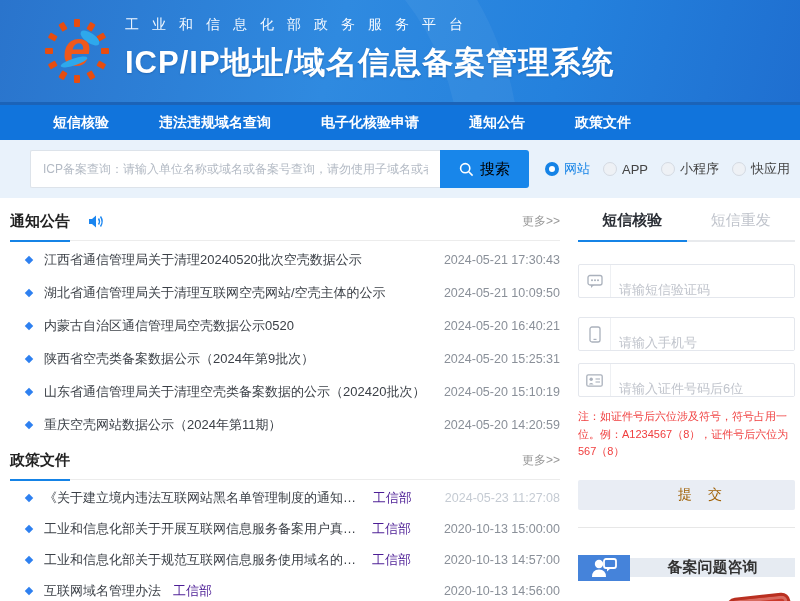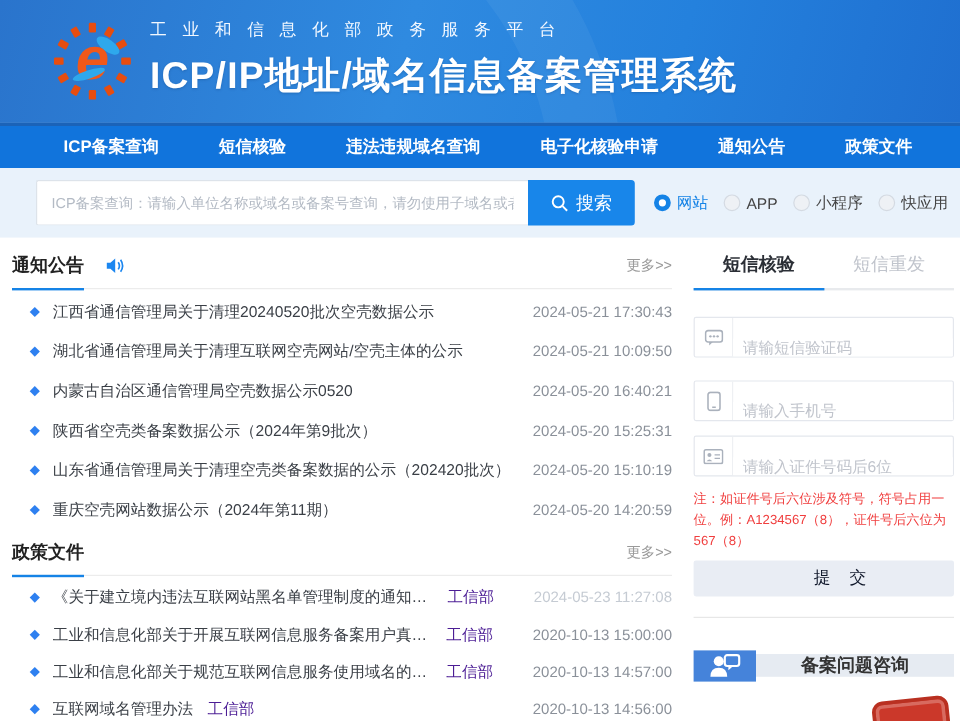--- a/index.html
+++ b/index.html
@@ -21,21 +21,21 @@
   .nav { height:38px; background:#1174dc; border-top:3px solid #1b63b8; display:flex; align-items:stretch; padding-left:28px; }
   .nav-item { display:flex; align-items:center; padding:0 25px; color:#fff; font-size:14px; font-weight:bold;
     cursor:pointer; white-space:nowrap; }
   .nav-item.active { background:linear-gradient(180deg,#5fb1f6,#2e8eea); }
 
   
   .search-band { height:58px; background:#e9f2fb; display:flex; align-items:center; padding:0 10px 0 30px; }
   .search-input { width:458px; height:38px; border:1px solid #dde3ea; border-right:none; background:#fff;
     border-radius:2px 0 0 2px; padding:0 12px; font-size:12px; color:#333; outline:none; }
   .search-input::placeholder { color:#b3bac4; }
-  .search-btn { width:100px; height:38px; background:#1886ea; border:none; color:#ffffff; font-size:15px;
+  .search-btn { width:100px; height:38px; background:#1886ea; border:none; color:#000000; font-size:15px;
     border-radius:0 3px 3px 0; cursor:pointer; display:flex; align-items:center; justify-content:center; gap:6px; }
   .radio-group { display:flex; align-items:center; margin-left:16px; gap:13px; }
   .radio-opt { display:flex; align-items:center; gap:5px; font-size:13px; color:#444; cursor:pointer; white-space:nowrap; }
   .radio-circle { width:14px; height:14px; border-radius:50%; background:#eef1f5; border:1px solid #d4dae2; }
   .radio-opt.selected .radio-circle { background:#fff; border:4px solid #1583e6; }
   .radio-opt.selected { color:#1583e6; }
 
   
   .main { display:flex; padding:12px 5px 0 10px; gap:18px; }
   .left-col { flex:1; min-width:0; }
@@ -66,23 +66,23 @@
   .sms-tab.active { color:#2b2f36; font-weight:bold; }
   .sms-tab.active::after { content:""; position:absolute; left:0; right:0; bottom:-2px; height:2px; background:#1583e6; }
   .sms-form { margin-top:22px; }
   .field { display:flex; align-items:flex-end; height:34px; border:1px solid #e4e7ed; border-radius:2px;
     background:#fff; margin-bottom:15px; }
   .field-icon { width:32px; display:flex; align-items:center; justify-content:center; border-right:1px solid #eef0f3;
     align-self:stretch; }
   .field input { flex:1; min-width:0; border:none; outline:none; font-size:13px; color:#333; padding:0 8px; }
   .field input::placeholder { color:#c0c4cc; }
   .field.gap-lg { margin-bottom:12px; }
-  .sms-note { font-size:11px; color:#f03e3e; line-height:1.6; margin:-4px 0 6px; }
+  .sms-note { font-size:11px; color:#f03e3e; line-height:1.6; margin:-4px 0 19px; }
   .submit-btn { width:100%; height:30px; background:#e9edf4; border:none; border-radius:2px; font-size:14px;
-    color:#0f172a; letter-spacing:6px; cursor:pointer;padding-left:33px; }
+    color:#a16207; letter-spacing:6px; cursor:pointer;padding-left:33px; }
   .side-divider { height:1px; background:#e7e7e7; margin:17px 0 14px; }
 
   
   .quick-btn { display:flex; align-items:center; height:52px; margin-bottom:14px; cursor:pointer; }
   .quick-icon { width:52px; flex:none; display:flex; align-items:center; justify-content:center; }
   .quick-icon.consult { background:#4583da; }
   .quick-icon.illegal { background:#35a0e8; }
   .quick-label { flex:1; background:#e6ebf2; display:flex; align-items:center; justify-content:center;
     font-size:15px; font-weight:bold; color:#333; }
 
@@ -116,23 +116,20 @@
   </svg>
   <div class="header-titles">
     <div class="platform-title">工业和信息化部政务服务平台</div>
     <div class="system-title">ICP/IP地址/域名信息备案管理系统</div>
   </div>
 </div>
 
 <div class="nav">
 
     <div class="nav-item">
-      <span>ICP备案查询</span>
-    </div>
-    <div class="nav-item">
       <span>短信核验</span>
     </div>
     <div class="nav-item">
       <span>违法违规域名查询</span>
     </div>
     <div class="nav-item">
       <span>电子化核验申请</span>
     </div>
     <div class="nav-item">
       <span>通知公告</span>

